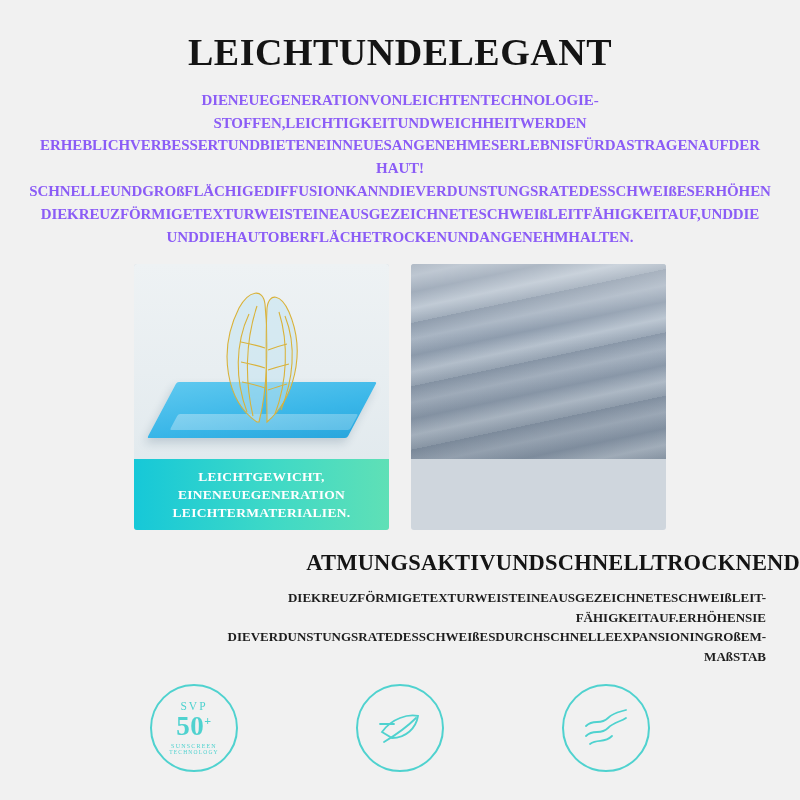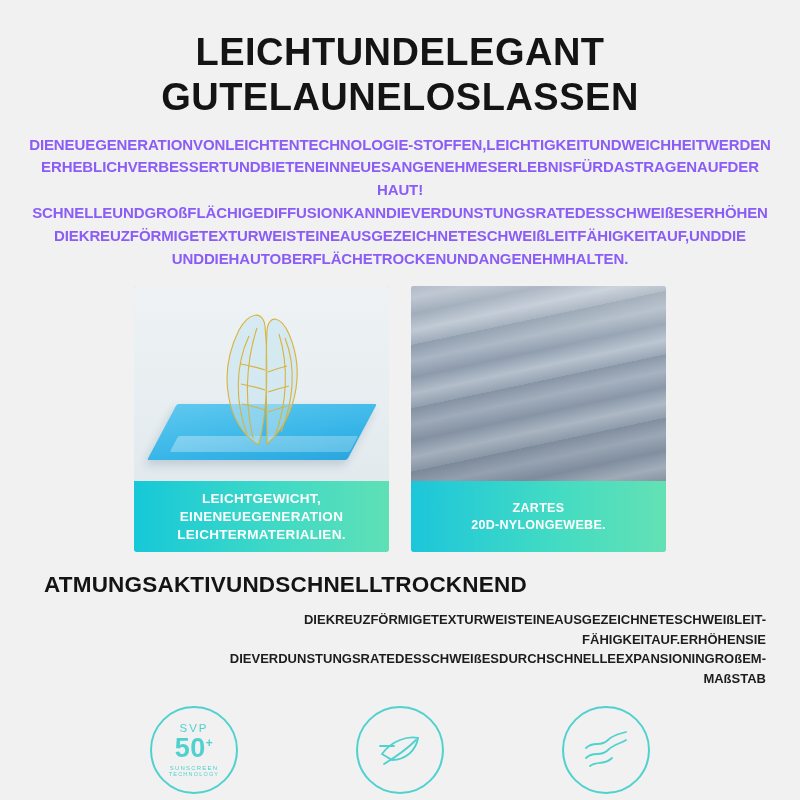--- a/index.html
+++ b/index.html
@@ -13,20 +13,21 @@
     font-family: "Liberation Sans", sans-serif;
     color: #1a1a1a;
     overflow: hidden;
   }
   .page {
     position: relative;
     width: 800px;
     height: 800px;
     background: #f1f1f1;
     box-sizing: border-box;
+    font-family: Liberation Serif, serif;
   }
 
   
   .headline {
     text-align: center;
     padding-top: 30px;
   }
   .headline .line {
     font-weight: bold;
     font-size: 38px;
@@ -143,21 +144,21 @@
   }
   .artB:after {
     content: "";
     position: absolute;
     inset: 0;
     background: linear-gradient(180deg, rgba(255,255,255,0.28), rgba(255,255,255,0) 35%, rgba(40,55,70,0.18));
   }
 
   
   .sub-title {
-    text-align: left;
+    text-align: right;
     font-weight: bold;
     font-size: 22.5px;
     margin-top: 20px;
     color: #141414;
     letter-spacing: 0.2px;
     padding-left: 44px;
   }
   .sub-body {
     margin: 12px 34px 0 34px;
     text-align: right;
@@ -222,21 +223,20 @@
     margin-top: 1px;
   }
 </style>
 </head>
 <body>
 
 <div class="page">
 
   <div class="headline">
     <div class="line">LEICHTUNDELEGANT</div>
-    <div class="line">GUTELAUNELOSLASSEN</div>
   </div>
 
   <div class="intro">
     <span class="p-line">DIENEUEGENERATIONVONLEICHTENTECHNOLOGIE-STOFFEN,LEICHTIGKEITUNDWEICHHEITWERDEN</span>
     <span class="p-line">ERHEBLICHVERBESSERTUNDBIETENEINNEUESANGENEHMESERLEBNISFÜRDASTRAGENAUFDER HAUT!</span>
     <span class="p-line">SCHNELLEUNDGROßFLÄCHIGEDIFFUSIONKANNDIEVERDUNSTUNGSRATEDESSCHWEIßESERHÖHEN</span>
     <span class="p-line">DIEKREUZFÖRMIGETEXTURWEISTEINEAUSGEZEICHNETESCHWEIßLEITFÄHIGKEITAUF,UNDDIE</span>
     <span class="p-line">UNDDIEHAUTOBERFLÄCHETROCKENUNDANGENEHMHALTEN.</span>
   </div>
 
@@ -271,26 +271,20 @@
           <div>EINENEUEGENERATION</div>
           <div>LEICHTERMATERIALIEN.</div>
         </div>
       </div>
     </div>
 
     <div class="card card-b">
       <div class="photo">
         <div class="artB"></div>
       </div>
-      <div class="caption">
-        <div>
-          <div>ZARTES</div>
-          <div>20D-NYLONGEWEBE.</div>
-        </div>
-      </div>
     </div>
 
   </div>
 
   <div class="sub-title">ATMUNGSAKTIVUNDSCHNELLTROCKNEND</div>
   <div class="sub-body">
     <span class="p-line">DIEKREUZFÖRMIGETEXTURWEISTEINEAUSGEZEICHNETESCHWEIßLEIT-</span>
     <span class="p-line">FÄHIGKEITAUF.ERHÖHENSIE</span>
     <span class="p-line">DIEVERDUNSTUNGSRATEDESSCHWEIßESDURCHSCHNELLEEXPANSIONINGROßEM-</span>
     <span class="p-line">MAßSTAB</span>

